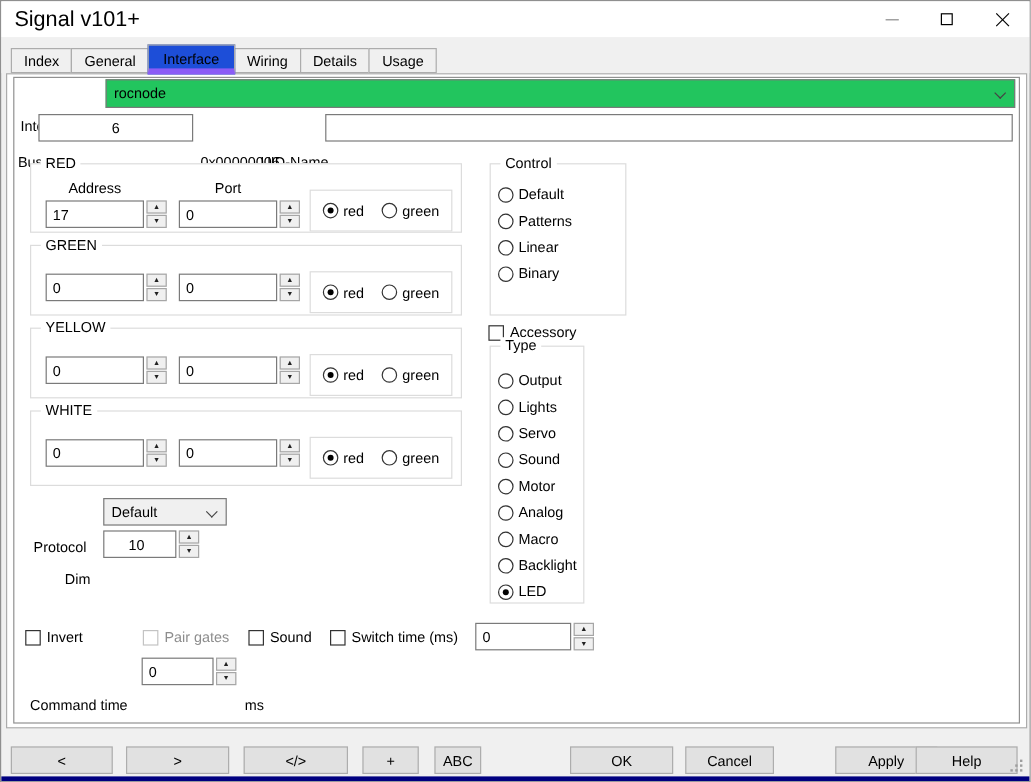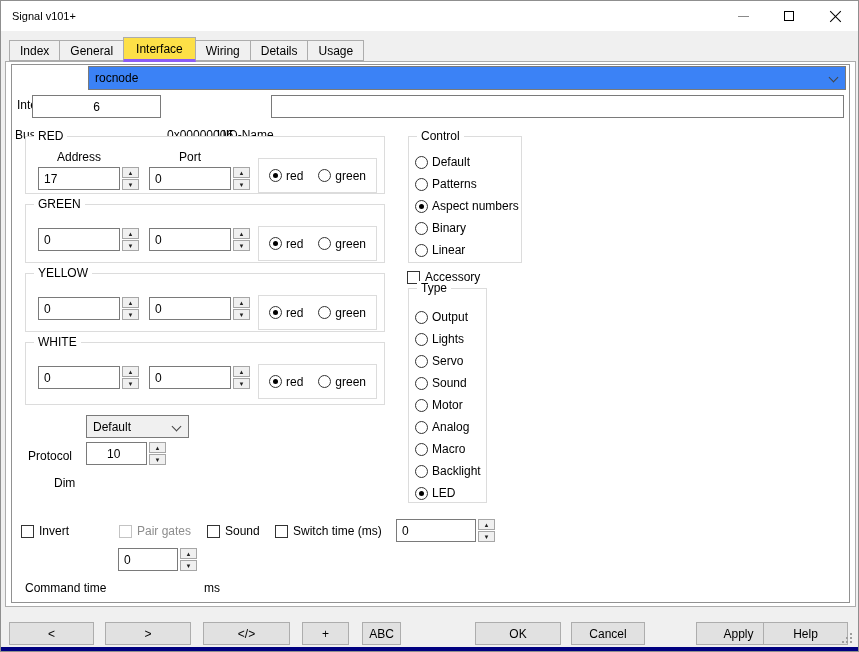--- a/index.html
+++ b/index.html
@@ -4,41 +4,41 @@
 <style>
   * { box-sizing: border-box; }
   html,body { margin:0; padding:0; background:#ffffff; }
   .win{
     position:relative; width:859px; height:652px; background:#f0f0f0;
     font-family:"Liberation Sans",sans-serif; font-size:12px; color:#000;
     border:1px solid #8f8f8f; overflow:hidden; cursor:default;
   }
   
   .titlebar{position:absolute;left:0;top:0;right:0;height:30px;background:#ffffff;}
-  .title{position:absolute;left:11px;top:0;line-height:30px;font-size:11px;white-space:nowrap;}
+  .title{position:absolute;left:11px;top:0;line-height:30px;font-size:18px;white-space:nowrap;}
   .winbtns{position:absolute;right:0;top:0;height:30px;display:flex;}
   .winbtn{width:46px;height:30px;display:flex;align-items:center;justify-content:center;}
   .glyph-min{width:11px;height:1px;background:#8a8a8a;}
   .glyph-max{width:10px;height:10px;border:1px solid #000;}
   .glyph-close{position:relative;width:13px;height:13px;}
   .glyph-close i{position:absolute;left:-1px;top:6px;width:15px;height:1px;background:#000;}
   .glyph-close i:first-child{transform:rotate(45deg);}
   .glyph-close i:last-child{transform:rotate(-45deg);}
   
   .tabstrip{position:absolute;left:0;top:30px;right:0;height:30px;background:#f0f0f0;}
   .tabs{position:absolute;left:8px;bottom:0;display:flex;align-items:flex-end;}
   .tab{height:21px;line-height:20px;padding:0 10px;background:#f0f0f0;border:1px solid #acacac;white-space:nowrap;position:relative;text-align:right;}
   .tab + .tab{margin-left:-1px;}
-  .tab[data-selected="true"]{height:25px;line-height:23px;background:#fde047;border-bottom:3px solid #8b5cf6;margin-bottom:-1px;z-index:3;padding:0 12px;}
+  .tab[data-selected="true"]{height:25px;line-height:23px;background:#1d4ed8;border-bottom:5px solid #8b5cf6;margin-bottom:-1px;z-index:3;padding:0 12px;}
   
   .tabpage{position:absolute;left:4px;top:60px;width:851px;height:546px;background:#fff;border:1px solid #acacac;}
   .innerpanel{position:absolute;left:10px;top:63px;width:839px;height:539px;background:#fff;border:1px solid #919191;}
   .lbl{position:absolute;white-space:nowrap;line-height:15px;margin-top:28px;}
   .txt{font-family:"Liberation Sans",sans-serif;font-size:12px;border:1px solid #7a7a7a;background:#fff;padding:0 5px;height:23px;outline:none;color:#000;}
-  .combo{position:absolute;border:1px solid #7a7a7a;background:#3b82f6;display:flex;align-items:center;padding:0 24px 0 6px;white-space:nowrap;}
+  .combo{position:absolute;border:1px solid #7a7a7a;background:#22c55e;display:flex;align-items:center;padding:0 24px 0 6px;white-space:nowrap;}
   .combo.gray{background:#f0f0f0;}
   .chev{position:absolute;right:8px;top:7px;width:7px;height:7px;border-right:1px solid #444;border-bottom:1px solid #444;transform:rotate(45deg);}
   .spinwrap{position:absolute;display:flex;}
   .spinwrap .txt{width:82px;margin-right:2px;}
   .spinbtns{width:17px;height:23px;display:flex;flex-direction:column;justify-content:space-between;}
   .sb{height:11px;border:1px solid #a6a6a6;background:#f0f0f0;display:flex;align-items:center;justify-content:center;}
   .arr{font-size:6px;line-height:1;color:#222;}
   .group{position:absolute;border:1px solid #dcdcdc;background:#fff;}
   .glabel{position:absolute;top:-8px;left:8px;background:#fff;padding:0 4px;line-height:15px;white-space:nowrap;}
   .collab{position:absolute;top:13px;width:82px;text-align:center;}
@@ -261,31 +261,27 @@
     <span class="glabel">Control</span>
     <div class="vlist" style="top:14px;">
       <label class="radio" data-checked="false">
         <span class="rdot"></span>
         <span>Default</span>
       </label>
       <label class="radio" data-checked="false">
         <span class="rdot"></span>
         <span>Patterns</span>
       </label>
-      <label class="radio" data-checked="true">
-        <span class="rdot"></span>
-        <span>Aspect numbers</span>
+      <label class="radio" data-checked="false">
+        <span class="rdot"></span>
+        <span>Linear</span>
       </label>
       <label class="radio" data-checked="false">
         <span class="rdot"></span>
         <span>Binary</span>
-      </label>
-      <label class="radio" data-checked="false">
-        <span class="rdot"></span>
-        <span>Linear</span>
       </label>
     </div>
   </div>
 
   <label class="check" style="left:406px;top:269px;" data-checked="false">
     <span class="cbox"></span>
     <span class="clabel">Accessory</span>
   </label>
 
   <div class="group" style="left:407px;top:287px;width:79px;height:215px;">

